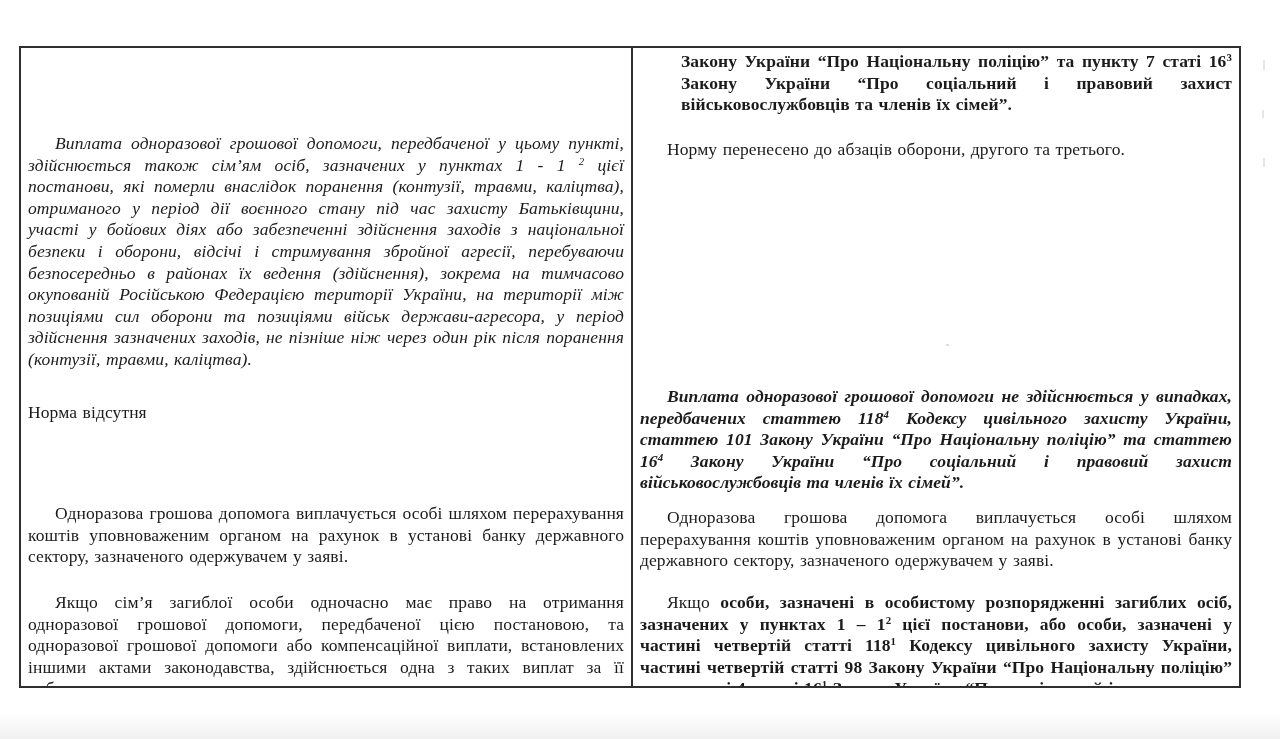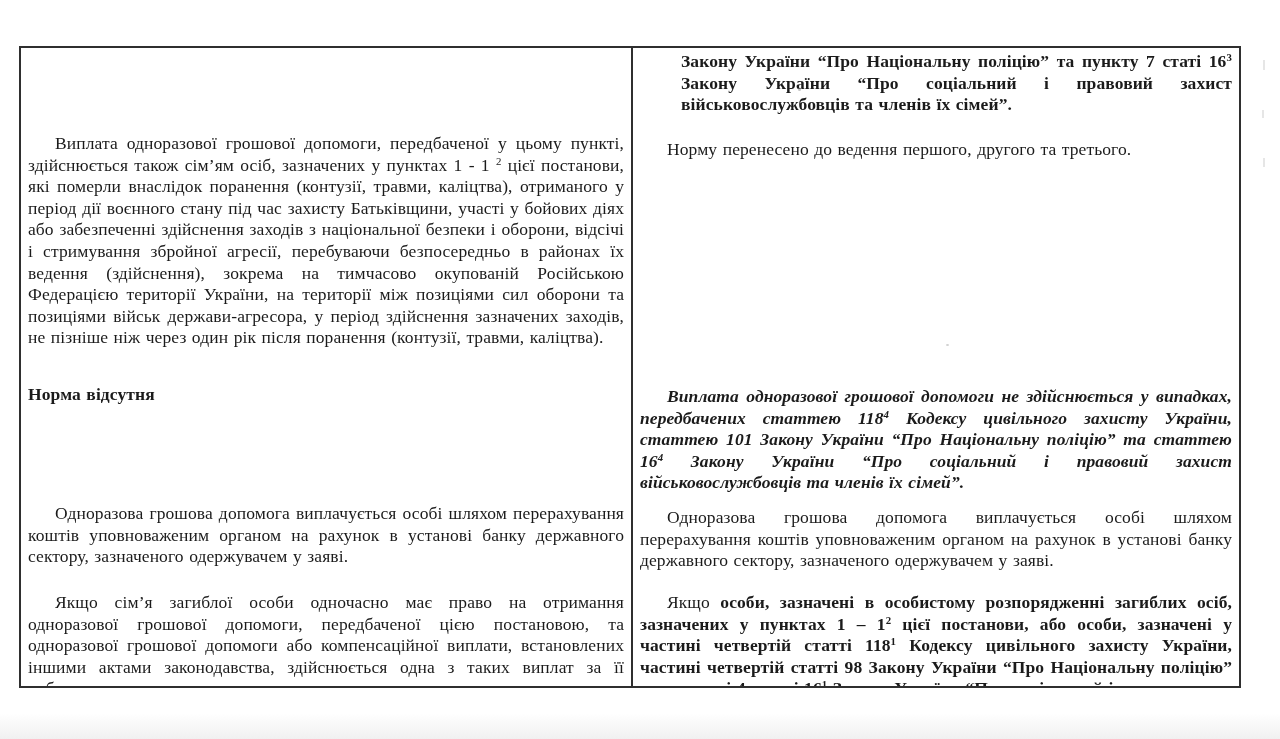--- a/index.html
+++ b/index.html
@@ -28,21 +28,21 @@
     margin:0;padding:0 7px;
     font-size:17.5px;line-height:21.6px;
     text-align:justify;
     letter-spacing:0.1px;
     word-spacing:1px;
   }
   .para.indent{text-indent:27px;}
   .para sup{font-size:0.62em;line-height:0;vertical-align:6px;}
   .bold{font-weight:bold;}
   
-  .lp1{top:85px;}  .lp2{top:336px;font-weight:bold;} .lp3{top:455px;} .lp4{top:544px;}
+  .lp1{top:85px;font-style:italic;}  .lp2{top:354px;} .lp3{top:455px;} .lp4{top:544px;}
   .rp1{top:3px;padding-left:48px;}   .rp2{top:91px;}  .rp3{top:338px;font-style:italic;} .rp4{top:459px;} .rp5{top:544px;}
   .bottom-shade{
     position:absolute;left:0;right:0;bottom:0;height:26px;
     background:linear-gradient(180deg, rgba(255,255,255,0), rgba(70,70,70,0.08));
   }
   .speck{position:absolute;background:#8c8c8c;border-radius:50%;}
   .speck.s1{left:798px;top:88px;width:3px;height:3px;opacity:.5;}
   .speck.s2{left:946px;top:344px;width:3px;height:2px;opacity:.4;}
   .edge-mark{position:absolute;width:2px;background:#9a9a9a;opacity:.25;}
   .edge-mark.e1{left:1263px;top:60px;height:10px;}
@@ -58,21 +58,21 @@
 
     <div class="col col-left">
       <p class="para indent lp1"><span>Виплата одноразової грошової допомоги, передбаченої у цьому пункті, здійснюється також сім’ям осіб, зазначених у пунктах 1 - 1 </span><sup>2</sup><span> цієї постанови, які померли внаслідок поранення (контузії, травми, каліцтва), отриманого у період дії воєнного стану під час захисту Батьківщини, участі у бойових діях або забезпеченні здійснення заходів з національної безпеки і оборони, відсічі і стримування збройної агресії, перебуваючи безпосередньо в районах їх ведення (здійснення), зокрема на тимчасово окупованій Російською Федерацією території України, на території між позиціями сил оборони та позиціями військ держави-агресора, у період здійснення зазначених заходів, не пізніше ніж через один рік після поранення (контузії, травми, каліцтва).</span></p>
       <p class="para lp2"><span>Норма відсутня</span></p>
       <p class="para indent lp3"><span>Одноразова грошова допомога виплачується особі шляхом перерахування коштів уповноваженим органом на рахунок в установі банку державного сектору, зазначеного одержувачем у заяві.</span></p>
       <p class="para indent lp4"><span>Якщо сім’я загиблої особи одночасно має право на отримання одноразової грошової допомоги, передбаченої цією постановою, та одноразової грошової допомоги або компенсаційної виплати, встановлених іншими актами законодавства, здійснюється одна з таких виплат за її вибором.</span></p>
     </div>
 
     <div class="col col-right">
       <p class="para rp1"><span class="bold">Закону України “Про Національну поліцію” та пункту 7 статі 16</span><sup class="bold">3</sup><span class="bold"> Закону України “Про соціальний і правовий захист військовослужбовців та членів їх сімей”.</span></p>
-      <p class="para indent rp2"><span>Норму перенесено до ведення першого, другого та третього.</span></p>
+      <p class="para indent rp2"><span>Норму перенесено до абзаців оборони, другого та третього.</span></p>
       <p class="para indent rp3"><span class="bold">Виплата одноразової грошової допомоги не здійснюється у випадках, передбачених статтею 118</span><sup class="bold">4</sup><span class="bold"> Кодексу цивільного захисту України, статтею 101 Закону України “Про Національну поліцію” та статтею 16</span><sup class="bold">4</sup><span class="bold"> Закону України “Про соціальний і правовий захист військовослужбовців та членів їх сімей”.</span></p>
       <p class="para indent rp4"><span>Одноразова грошова допомога виплачується особі шляхом перерахування коштів уповноваженим органом на рахунок в установі банку державного сектору, зазначеного одержувачем у заяві.</span></p>
       <p class="para indent rp5"><span>Якщо </span><span class="bold">особи, зазначені в особистому розпорядженні загиблих осіб, зазначених у пунктах 1 – 1</span><sup class="bold">2</sup><span class="bold"> цієї постанови, або особи, зазначені у частині четвертій статті 118</span><sup class="bold">1</sup><span class="bold"> Кодексу цивільного захисту України, частині четвертій статті 98 Закону України “Про Національну поліцію” та в пункті 4 статті 16</span><sup class="bold">1</sup><span class="bold"> Закону України “Про соціальний і</span></p>
     </div>
 
   </div>
 
   <span class="speck s1"></span>
   <span class="speck s2"></span>
   <span class="edge-mark e1"></span>

